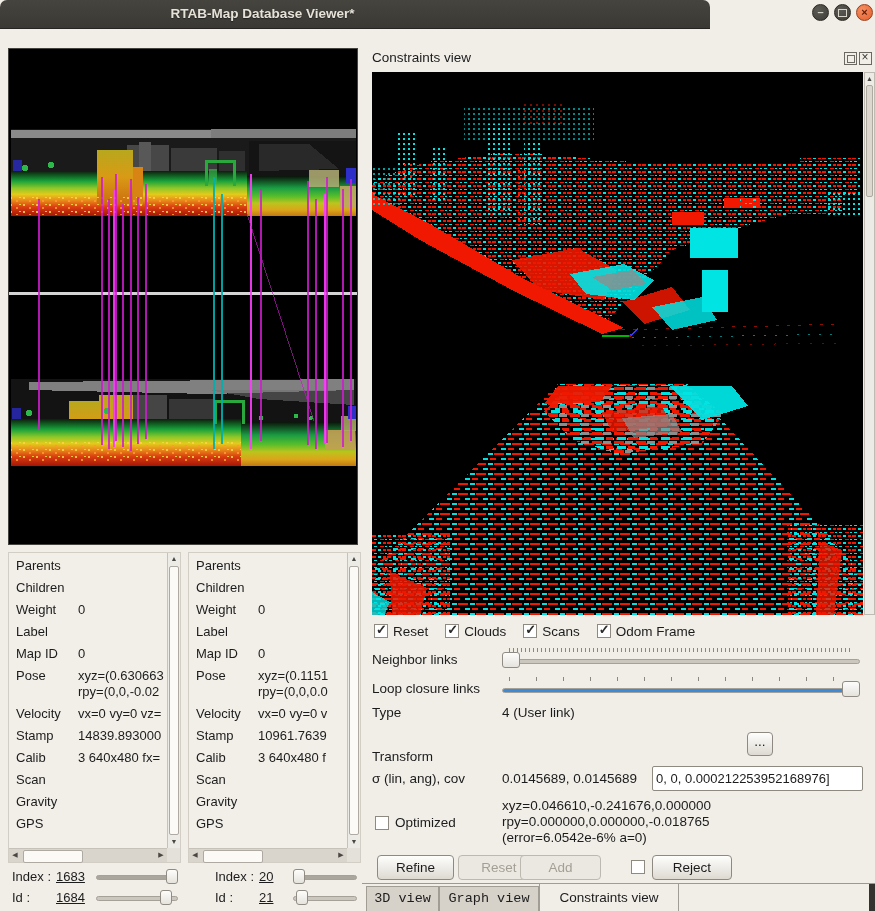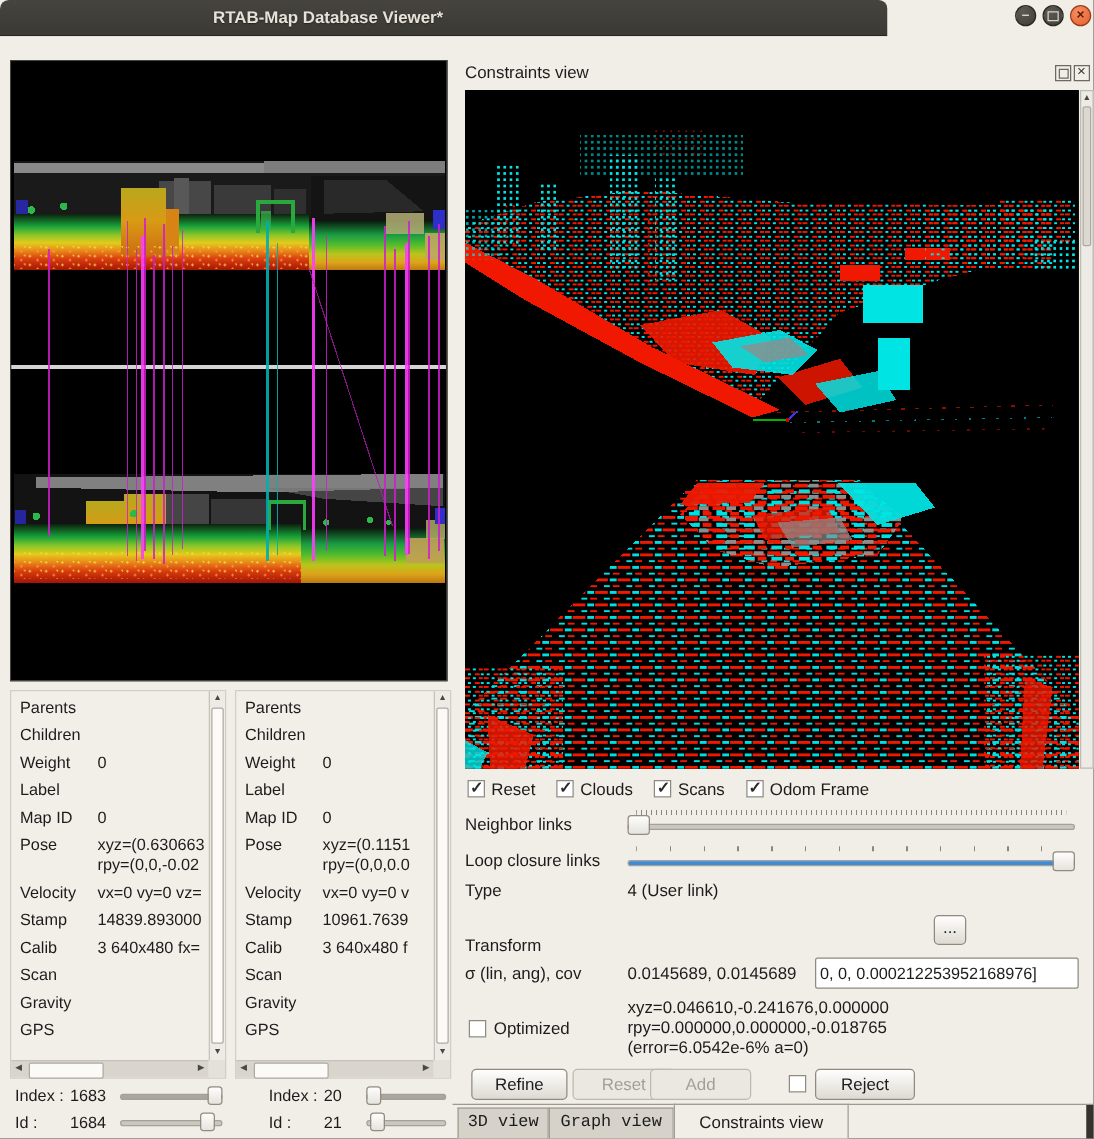--- a/index.html
+++ b/index.html
@@ -58,21 +58,21 @@
   .sarr{position:absolute;font-size:7px;color:#4a4842;text-align:center;width:12px;height:12px;line-height:12px;}
   .vthumb{position:absolute;left:1px;right:1px;top:13px;bottom:13px;background:#fbfaf7;
     border:1px solid #aeaaa2;border-radius:2px;}
   .hthumb{position:absolute;top:1px;height:11px;left:14px;width:58px;background:#fbfaf7;
     border:1px solid #aeaaa2;border-radius:2px;}
   .corner{position:absolute;right:0;bottom:0;width:13px;height:14px;background:#e4e1da;}
   
   .navgroup{position:absolute;top:866px;height:44px;}
   .navrow{display:flex;height:21px;align-items:center;}
   .navlab{width:44px;flex:none;}
-  .navval{width:40px;flex:none;}
+  .navval{width:40px;flex:none;text-decoration:underline;}
   .navslider{position:relative;flex:1;height:17px;}
   
   .docktitle{position:absolute;left:372px;top:50px;font-size:13.5px;}
   .dockbtn{position:absolute;top:52px;width:13px;height:13px;border:1px solid #6c6862;
     background:#f1eee8;box-sizing:border-box;}
   .dockbtn .inner{position:absolute;left:2px;top:2px;width:6px;height:6px;border:1px solid #6c6862;}
   .dockbtn.x::after{content:"×";position:absolute;left:1.5px;top:-3px;font-size:12px;color:#3a3833;}
   
   .tabline{position:absolute;left:362px;top:883px;width:513px;height:1px;background:#9d9890;}
   .tab{position:absolute;box-sizing:border-box;border:1px solid #a29d94;border-bottom:none;

